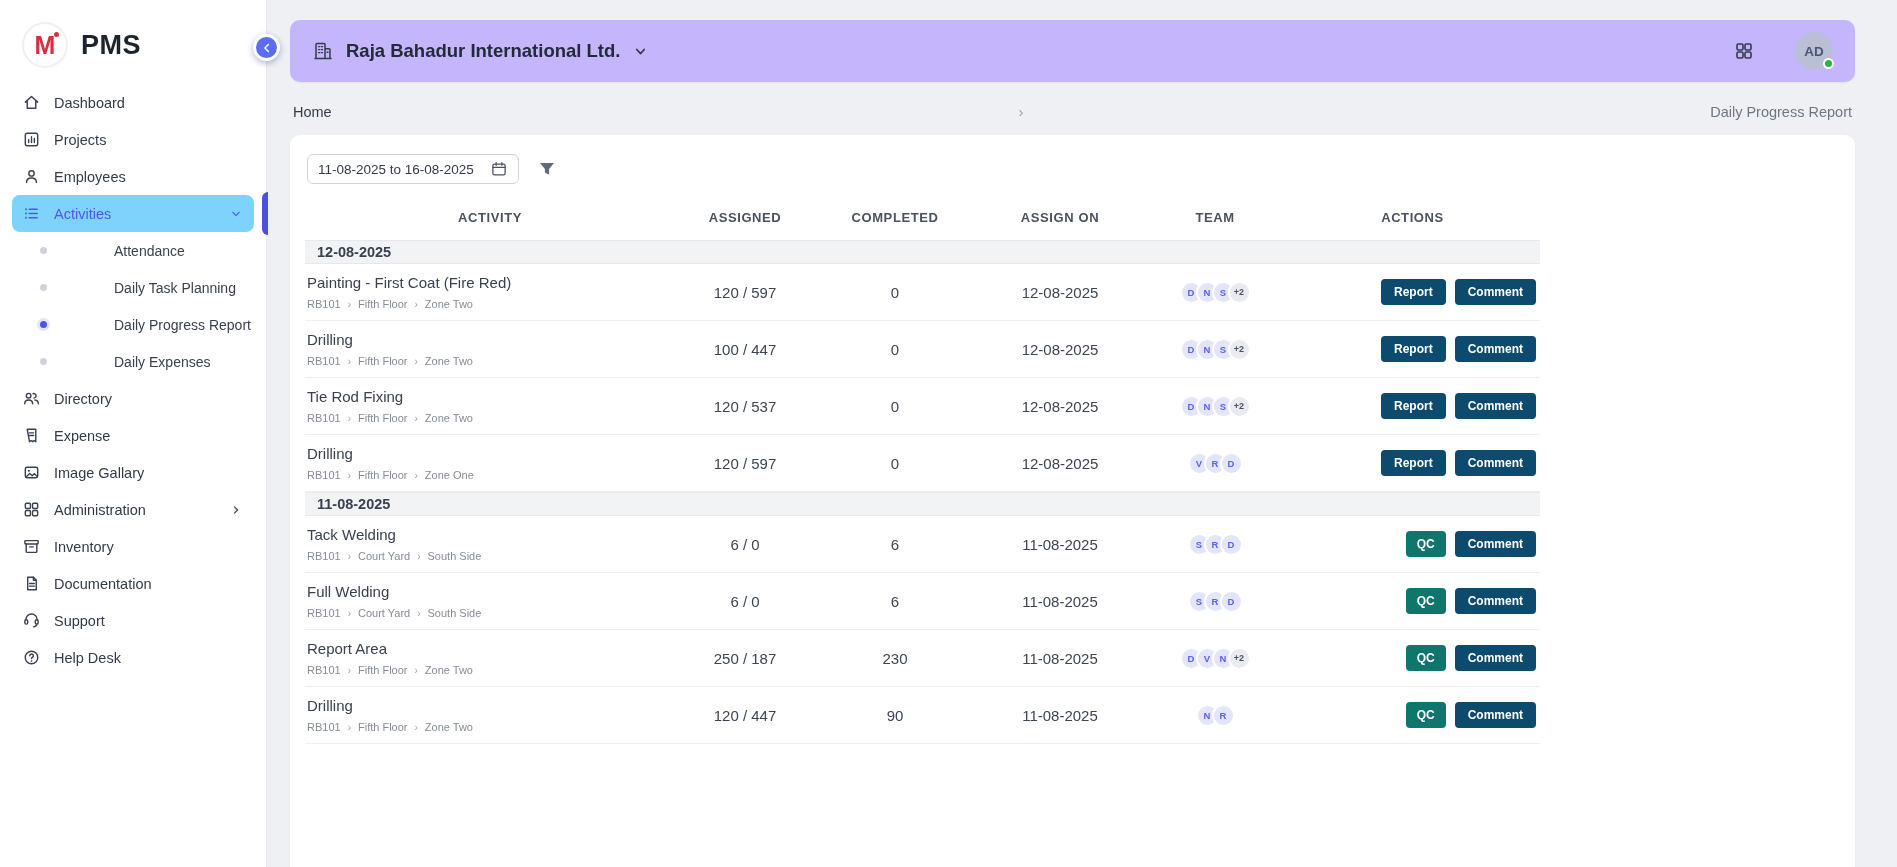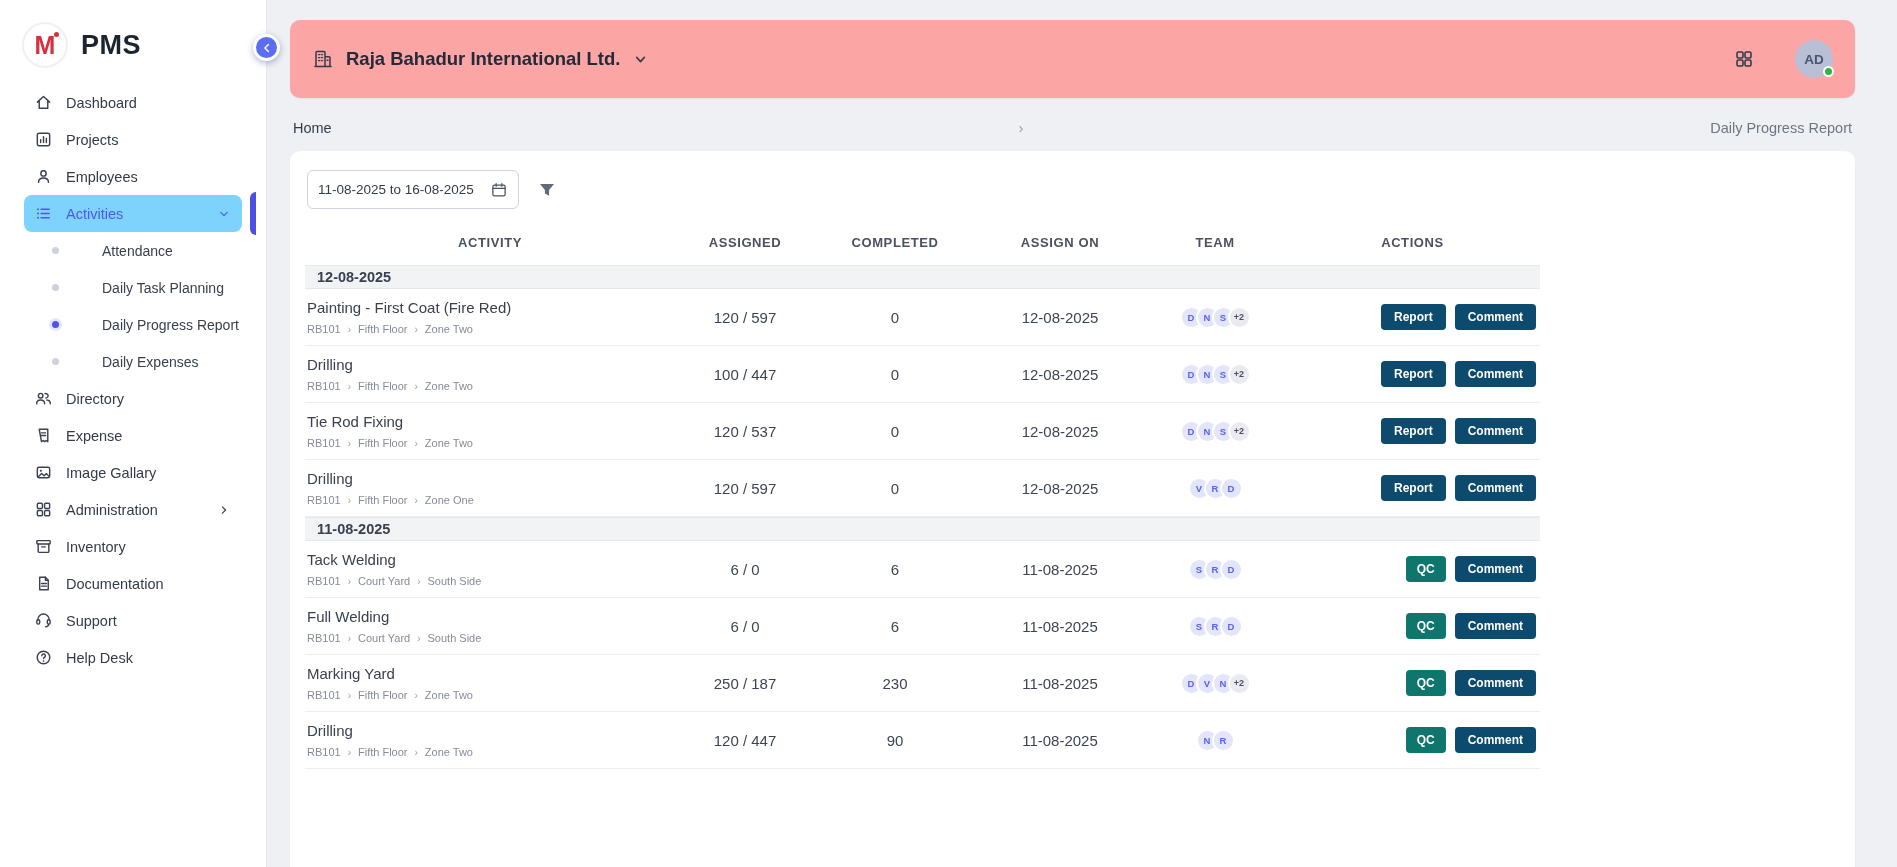--- a/index.html
+++ b/index.html
@@ -8,45 +8,45 @@
 
   
   .sidebar{position:fixed;left:0;top:0;bottom:0;width:267px;background:#fff;
     border-right:1px solid #e8eaee;z-index:5;}
   .logo-row{display:flex;align-items:center;gap:13px;padding:22px 22px 16px;}
   .logo-mark{position:relative;width:46px;height:46px;border-radius:50%;
     border:2px solid #f0eff3;display:flex;align-items:center;justify-content:center;
     font-weight:700;font-size:25px;color:#d62f3f;}
   .logo-dot{position:absolute;top:8px;right:7px;width:5px;height:5px;border-radius:50%;background:#d62f3f;}
   .logo-text{font-size:27px;font-weight:700;color:#1c2430;letter-spacing:.5px;}
-  .nav{padding:0 24px;}
+  .nav{padding:0 12px;}
   .nav-item{position:relative;display:flex;align-items:center;height:37px;padding:0 10px;
     border-radius:8px;color:#333b49;font-size:14.5px;cursor:pointer;}
   .nav-icon{width:19px;height:19px;margin-right:13px;display:flex;color:#3a4150;}
   .nav-icon svg{width:100%;height:100%;}
   .nav-label{flex:1;white-space:nowrap;}
   .nav-chev{width:16px;height:16px;display:flex;color:#3a4150;}
   .nav-chev svg{width:100%;height:100%;}
   .nav-item.active{background:#7dd3fc;color:#5157e8;}
   .nav-item.active .nav-icon,.nav-item.active .nav-chev{color:#5157e8;}
   .nav-item.active::after{content:'';position:absolute;right:-14px;top:-3px;width:6px;height:43px;
     background:#4c50e0;border-radius:8px 0 0 8px;}
   .nav-sub{display:flex;align-items:center;height:37px;padding-left:28px;cursor:pointer;}
   .sub-dot{width:7px;height:7px;border-radius:50%;background:#cdd2db;flex:none;}
   .nav-sub.active .sub-dot{background:#4c55e6;box-shadow:0 0 0 3px rgba(76,85,230,.15);}
-  .sub-label{margin-left:43px;font-size:14px;color:#39414f;white-space:nowrap;}
+  .sub-label{margin-left:67px;font-size:14px;color:#39414f;white-space:nowrap;}
 
   .collapse-btn{position:fixed;left:253px;top:34px;width:27px;height:27px;border-radius:50%;
     background:#5b6cf5;border:3px solid #fff;box-shadow:0 2px 6px rgba(31,41,125,.35);z-index:6;
     display:flex;align-items:center;justify-content:center;cursor:pointer;}
   .collapse-btn svg{width:14px;height:14px;}
 
   
   .main{margin-left:267px;padding:20px 42px 0 23px;}
-  .topbar{background:#fca5a5;border-radius:10px;height:78px;display:flex;align-items:center;
+  .topbar{background:#c4b5fd;border-radius:10px;height:62px;display:flex;align-items:center;
     justify-content:space-between;padding:0 22px;box-shadow:0 1px 2px rgba(23,28,50,.05);}
   .topbar-left{display:flex;align-items:center;gap:12px;cursor:pointer;}
   .b-icon{width:22px;height:22px;color:#333b49;display:flex;}
   .b-icon svg,.chev-down svg,.apps-icon svg,.cal-icon svg,.funnel-icon svg{width:100%;height:100%;}
   .company{font-size:18.5px;font-weight:700;color:#232b3a;white-space:nowrap;}
   .chev-down{width:17px;height:17px;color:#333b49;display:flex;}
   .topbar-right{display:flex;align-items:center;gap:41px;}
   .apps-icon{width:20px;height:20px;color:#333b49;display:flex;cursor:pointer;}
   .avatar{position:relative;width:38px;height:38px;border-radius:50%;background:#b9c0d6;color:#4a5570;
     display:flex;align-items:center;justify-content:center;font-size:13.5px;font-weight:700;cursor:pointer;}
@@ -54,21 +54,21 @@
     background:#2fb344;border:2px solid #fff;}
 
   .breadcrumb{display:flex;align-items:center;gap:10px;margin:21px 3px 15px;justify-content:space-between;}
   .bc-home{font-size:14.5px;color:#333b49;cursor:pointer;}
   .bc-sep{color:#9aa0ab;font-size:15px;}
   .bc-cur{font-size:14.5px;color:#6f7683;}
 
   .content{background:#fff;border-radius:10px;padding:15px;min-height:790px;
     box-shadow:0 1px 2px rgba(23,28,50,.05);}
   .filters{display:flex;align-items:center;gap:18px;margin:4px 2px 2px;}
-  .date-box{display:flex;align-items:center;justify-content:space-between;width:212px;height:39px;
+  .date-box{display:flex;align-items:center;justify-content:space-between;width:212px;height:30px;
     border:1px solid #cfd4dc;border-radius:6px;padding:0 10px;background:#fff;}
   .date-box input{border:none;outline:none;font-size:13.5px;color:#333b49;width:162px;
     font-family:inherit;background:transparent;}
   .cal-icon{width:18px;height:18px;color:#4a5160;display:flex;cursor:pointer;}
   .funnel-icon{width:20px;height:20px;color:#636a77;display:flex;cursor:pointer;}
 
   
   .table{margin-top:10px;width:1235px;}
   .thead,.trow{display:grid;grid-template-columns:370px 140px 160px 170px 140px 255px;align-items:center;}
   .thead{height:46px;}
@@ -472,21 +472,21 @@
               <span class="chip">R</span>
               <span class="chip">D</span>
             </div>
          <div class="cell c-actions">
               <button class="btn warning">QC</button>
               <button class="btn primary">Comment</button>
             </div>
        </div>
           <div class="trow">
          <div class="cell c-act">
-           <div class="act-title">Marking Yard</div>
+           <div class="act-title">Report Area</div>
            <div class="act-path">
                 <span class="p-seg">RB101</span>
                 <span class="p-sep">›</span>
                 <span class="p-seg">Fifth Floor</span>
                 <span class="p-sep">›</span>
                 <span class="p-seg">Zone Two</span>
               </div>
          </div>
          <div class="cell num">250 / 187</div>
          <div class="cell num">230</div>

